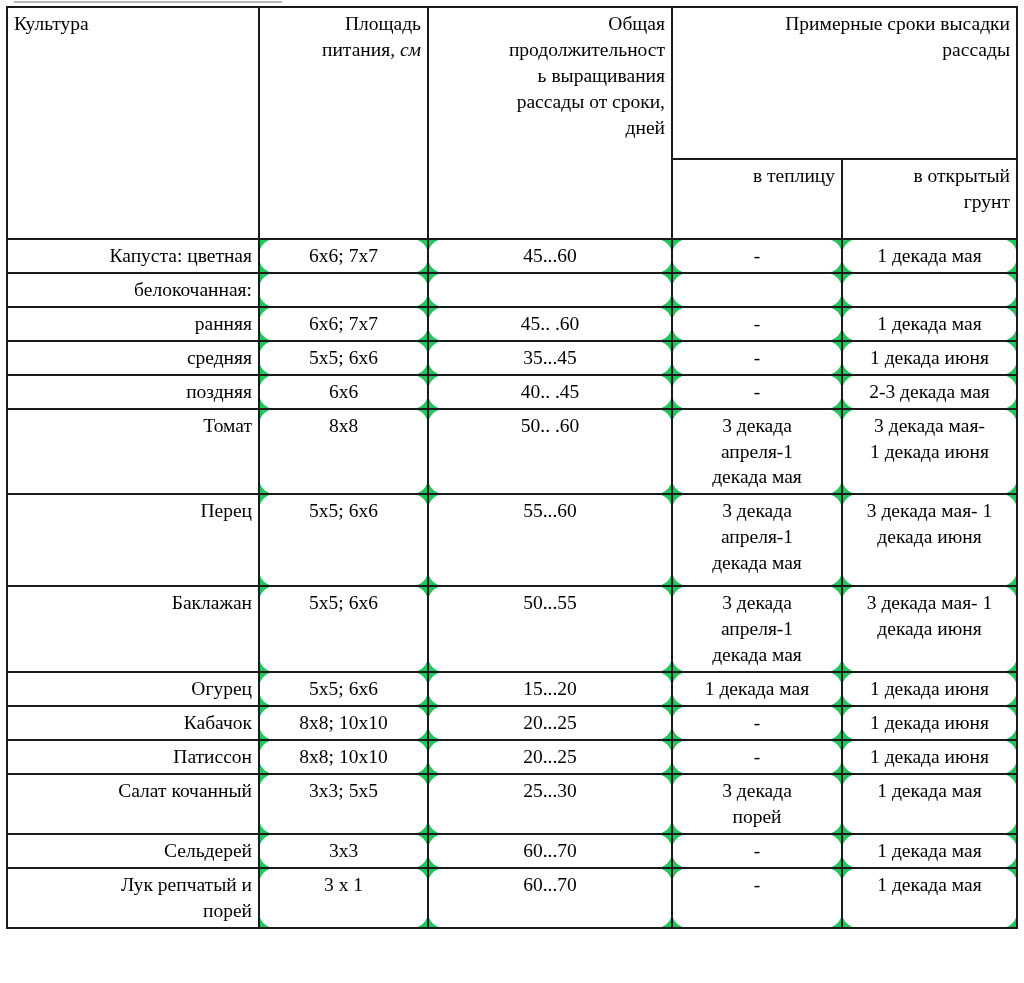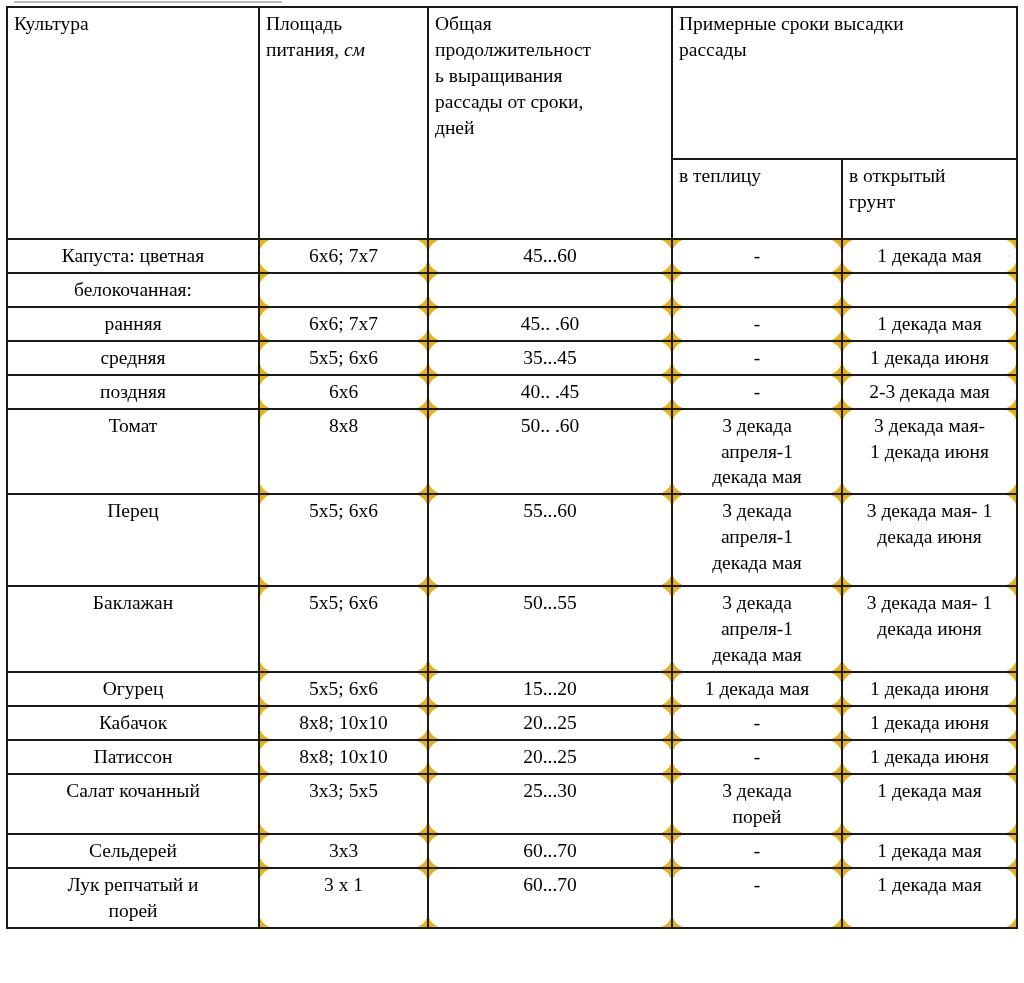--- a/index.html
+++ b/index.html
@@ -33,47 +33,47 @@
   .table-wrap {
     position: absolute;
     left: 6px;
     top: 6px;
     width: 1010px;
   }
   table.grid {
     border-collapse: collapse;
     table-layout: fixed;
     width: 1010px;
-    background: #eab308;
+    background: #22c55e;
   }
   table.grid td, table.grid th {
     border: 2px solid #1a1a1a;
     padding: 3px 6px;
     font-size: 19.5px;
     line-height: 1.33;
     font-weight: normal;
     vertical-align: top;
     background: #fff;
   }
   
   col.c1 { width: 252px; }
   col.c2 { width: 169px; }
   col.c3 { width: 244px; }
   col.c4 { width: 170px; }
   col.c5 { width: 175px; }
 
   .ctr { text-align: center; border-radius: 16px; }
-  .lft { text-align: center; }
+  .lft { text-align: right; }
   .vb  { vertical-align: bottom; }
   .vt  { vertical-align: top; }
   .ital { font-style: italic; }
 
   
-  .hdr-main { text-align: left; vertical-align: top; height: 144px; }
-  .hdr-sub  { text-align: left; vertical-align: top; height: 72px; }
+  .hdr-main { text-align: right; vertical-align: top; height: 144px; }
+  .hdr-sub  { text-align: right; vertical-align: top; height: 72px; }
   .hdr-left { text-align: left;   vertical-align: top; }
 
   
   .r-std   { height: 29px; }
   .r-tall  { height: 82px; padding-left: 29px; }
   .r-med   { height: 58px; margin-left: 40px; }
   .r-xtall { height: 92px; }
   .cell-text { display: block; }
 </style>
 </head>

